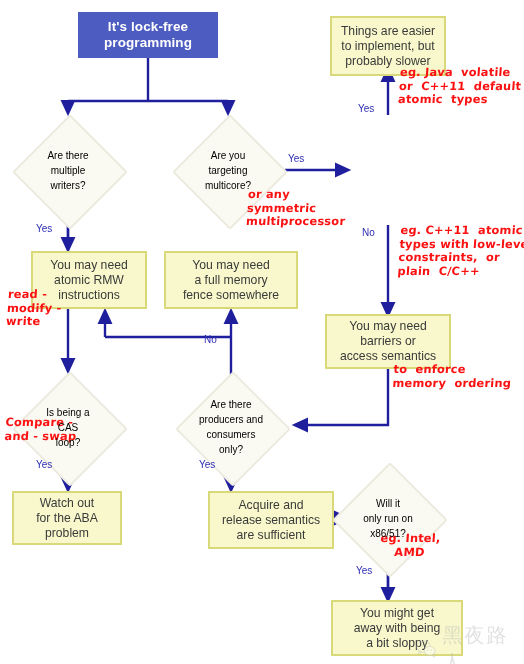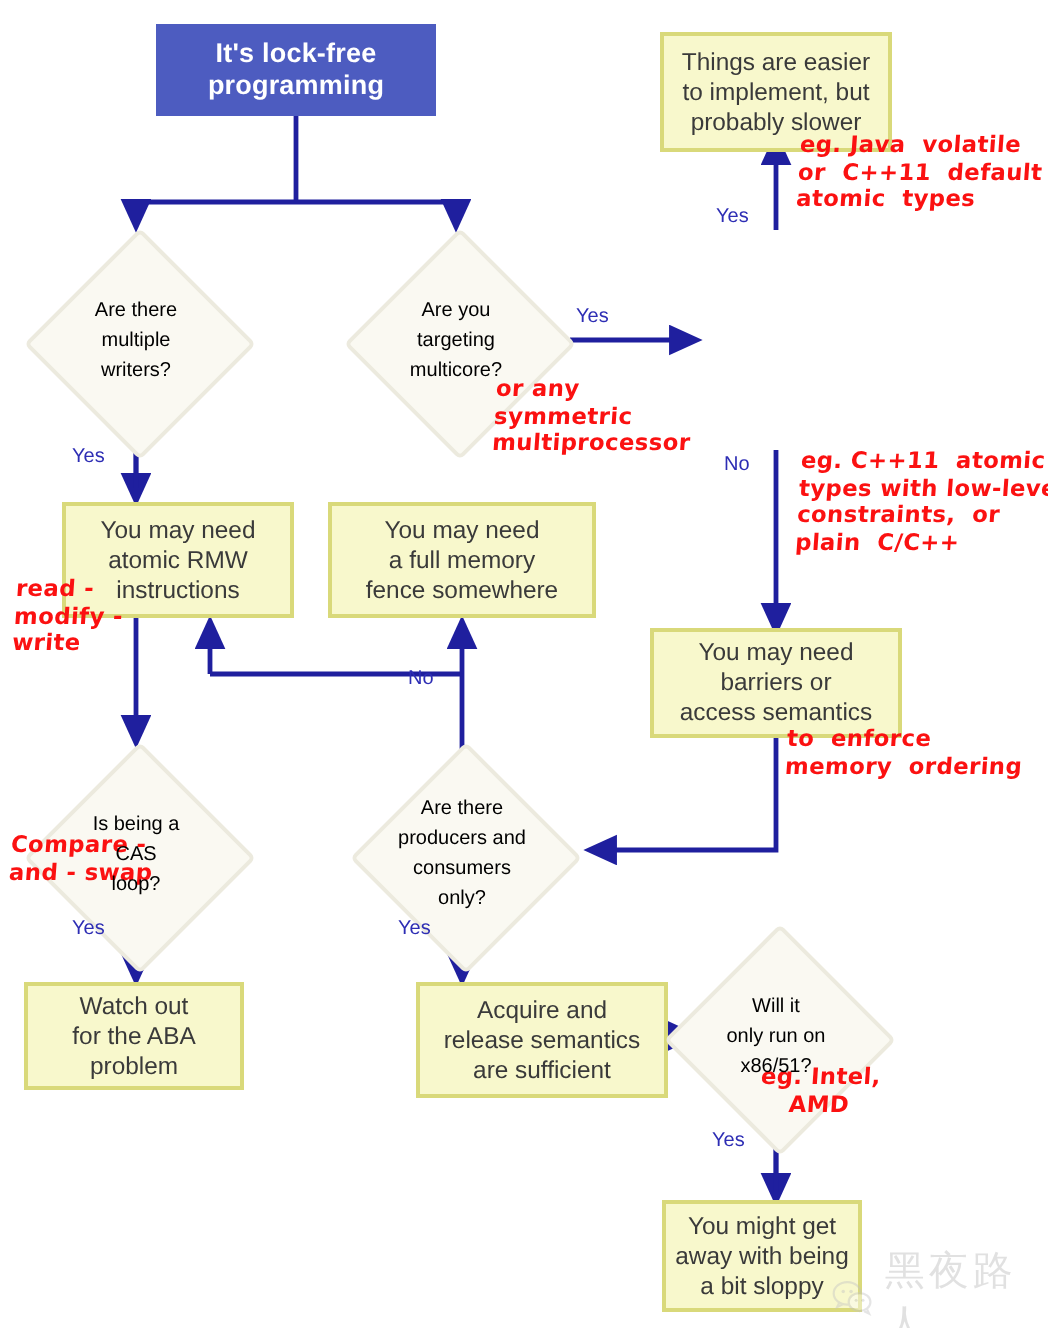--- a/index.html
+++ b/index.html
@@ -185,21 +185,21 @@
 are sufficient</span>
   </div>
 
   <div class="node diamond" style="left:329px;top:462px;width:118px;height:112px;">
     <span class="dshape"></span>
     <span class="dlabel" style="white-space:pre-line;">Will it
 only run on
 x86/51?</span>
   </div>
 
-  <div class="node yellow-box" style="left:331px;top:600px;width:100px;height:56px;">
+  <div class="node yellow-box" style="left:331px;top:600px;width:132px;height:56px;">
     <span style="white-space:pre-line;">You might get
 away with being
 a bit sloppy</span>
   </div>
 
   <div class="elabel" style="left:36px;top:222px;">Yes</div>
   <div class="elabel" style="left:288px;top:152px;">Yes</div>
   <div class="elabel" style="left:358px;top:102px;">Yes</div>
   <div class="elabel" style="left:362px;top:226px;">No</div>
   <div class="elabel" style="left:204px;top:333px;">No</div>

